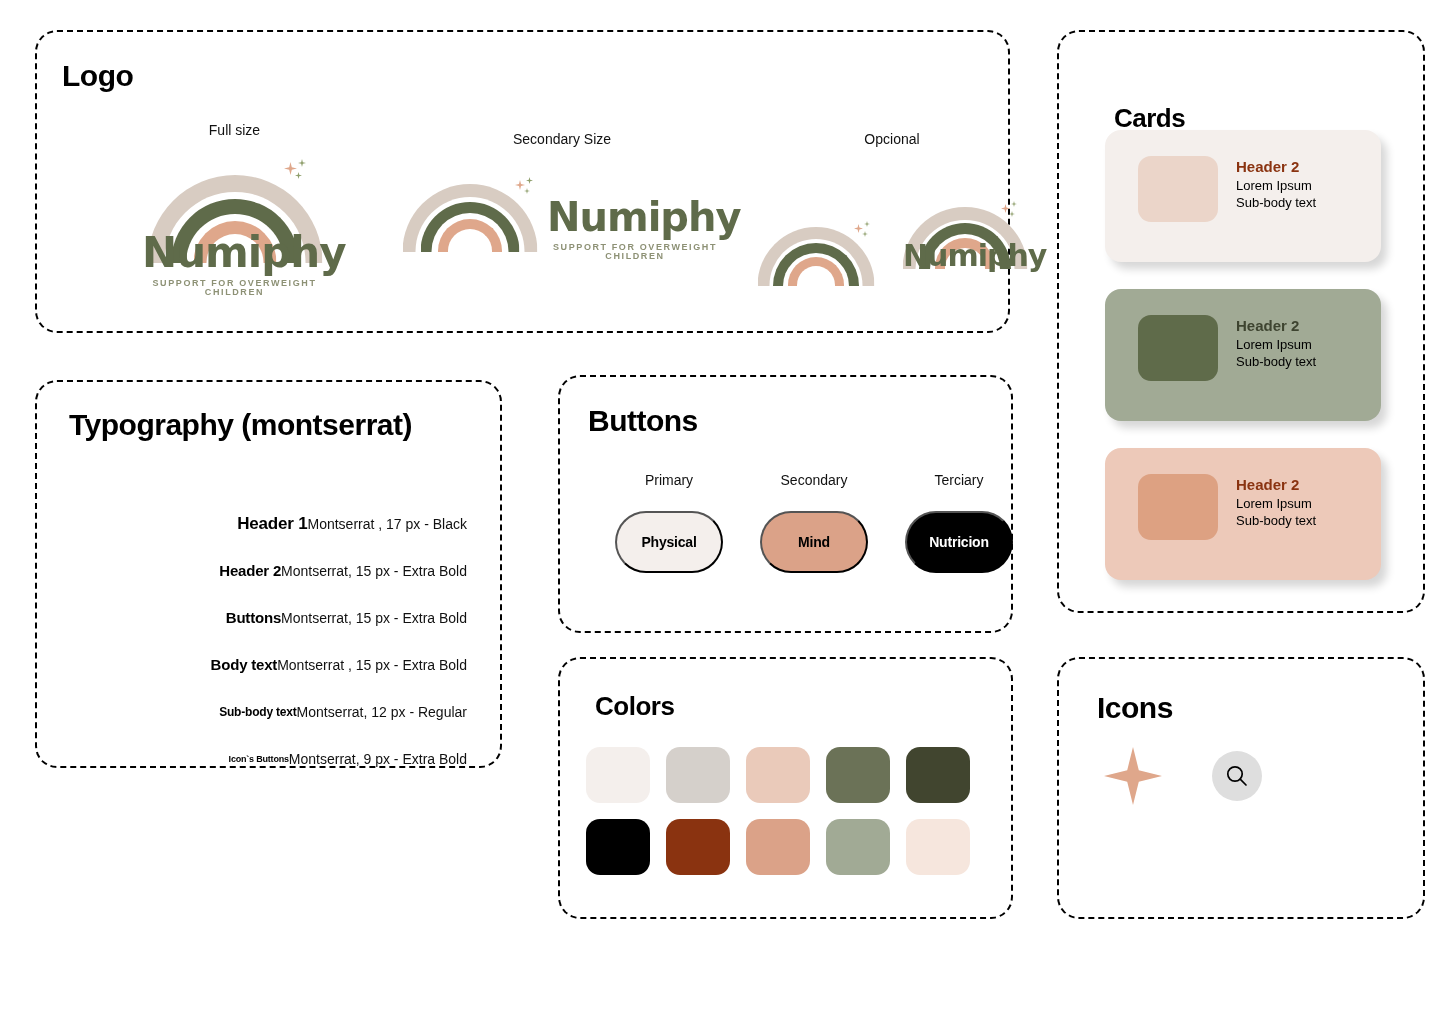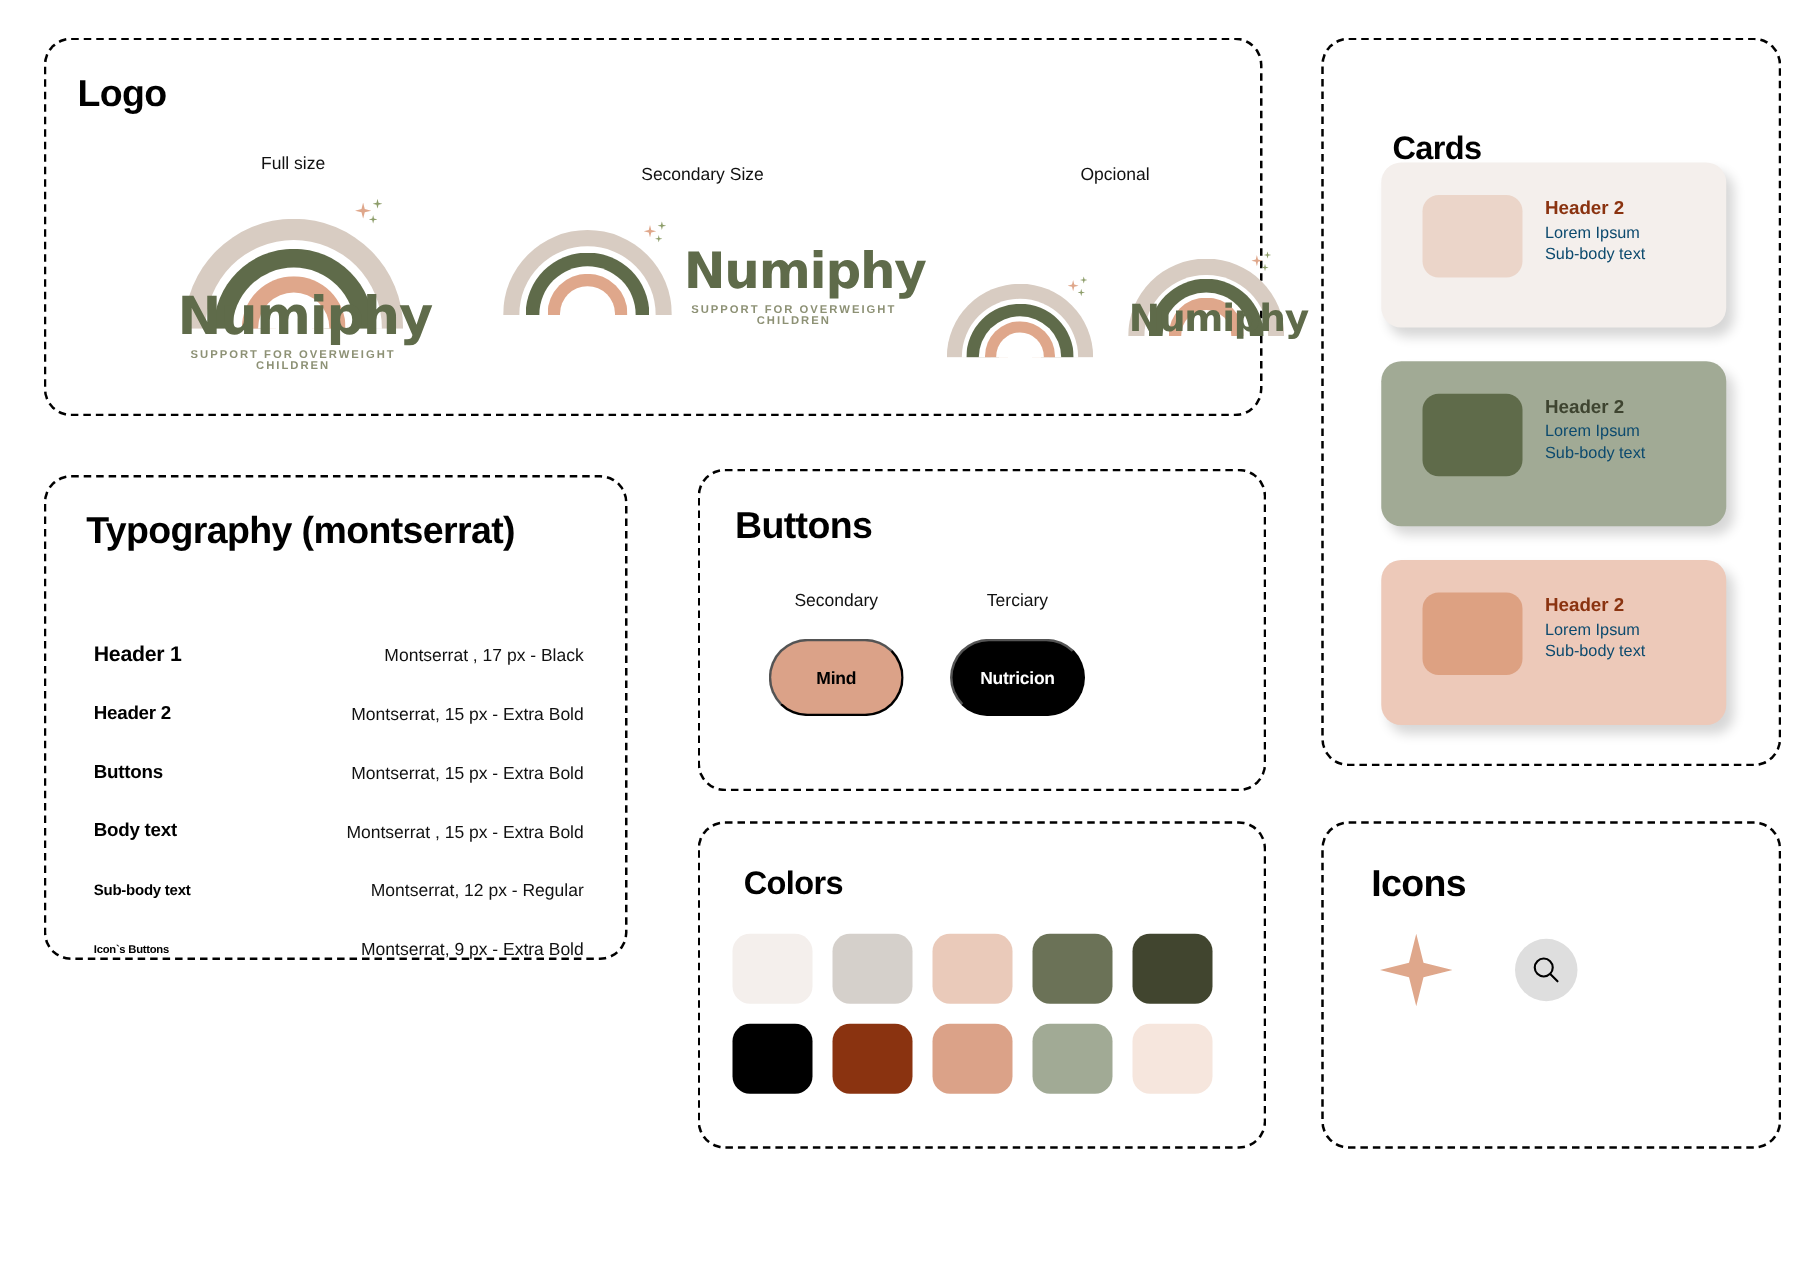--- a/index.html
+++ b/index.html
@@ -61,21 +61,21 @@
   .tagline {
     font-weight: 700; color: #8D9175; letter-spacing: 1.6px;
     font-size: 9px; line-height: 1;
   }
 
   
   #panel-typo { left: 35px; top: 380px; width: 467px; height: 388px; }
   #typo-title { left: 32px; top: 26px; font-size: 30px; }
   .typo-rows { position: absolute; left: 38px; top: 118px; width: 392px; }
   .typo-row {
-    display: flex; align-items: center; justify-content: space-between;
+    display: flex; align-items: center; justify-content: flex-end;
     height: 47px;
   }
   .typo-label { font-weight: 800; color: #000; letter-spacing: -0.2px; }
   .typo-spec  { font-weight: 400; color: #111; font-size: 14px; white-space: nowrap;}
 
   
   #panel-buttons { left: 558px; top: 375px; width: 455px; height: 258px; }
   #buttons-title { left: 28px; top: 27px; font-size: 30px; }
   .btn-grid { position: absolute; left: 55px; top: 95px; display: flex; gap: 37px; }
   .btn-col { display: flex; flex-direction: column; align-items: center; }
@@ -104,21 +104,21 @@
   #cards-title { left: 55px; top: 27px; font-size: 26px; margin-top: 44px; }
   .card-list { position: absolute; left: 46px; top: 98px; display: flex; flex-direction: column; gap: 27px; }
   .card {
     width: 276px; height: 132px; border-radius: 16px;
     display: flex; align-items: flex-start; padding: 26px 0 0 33px;
     box-shadow: 6px 7px 9px rgba(0,0,0,0.16);
   }
   .card-thumb { width: 80px; height: 66px; border-radius: 13px; flex: none; }
   .card-text { margin-left: 18px; padding-top: 2px; }
   .card-header { font-size: 15px; font-weight: 800; line-height: 1.25; }
-  .card-body { font-size: 13px; color: #0c4a6e; line-height: 1.35; }
+  .card-body { font-size: 13px; color: #000000; line-height: 1.35; }
 
   
   #panel-icons { left: 1057px; top: 657px; width: 368px; height: 262px; }
   #icons-title { left: 38px; top: 32px; font-size: 30px; }
   .icon-row { position: absolute; left: 45px; top: 88px; display: flex; align-items: center; gap: 50px; }
   .star-icon {
     width: 58px; height: 58px; background: #DFA78B;
     clip-path: polygon(50% 0%, 60% 40%, 100% 50%, 60% 60%, 50% 100%, 40% 60%, 0% 50%, 40% 40%);
   }
   .search-circle {
@@ -225,20 +225,24 @@
       <div class="typo-row">
         <span class="typo-label" style="font-size:9px;">Icon`s Buttons</span>
         <span class="typo-spec">Montserrat,  9 px - Extra Bold</span>
       </div>
     </div>
   </section>
 
   <section class="panel" id="panel-buttons">
     <h2 class="panel-title" id="buttons-title">Buttons</h2>
     <div class="btn-grid">
+      <div class="btn-col">
+        <span class="btn-caption">Primary</span>
+        <button class="pill primary">Physical</button>
+      </div>
       <div class="btn-col">
         <span class="btn-caption">Secondary</span>
         <button class="pill secondary">Mind</button>
       </div>
       <div class="btn-col">
         <span class="btn-caption">Terciary</span>
         <button class="pill terciary">Nutricion</button>
       </div>
     </div>
   </section>

